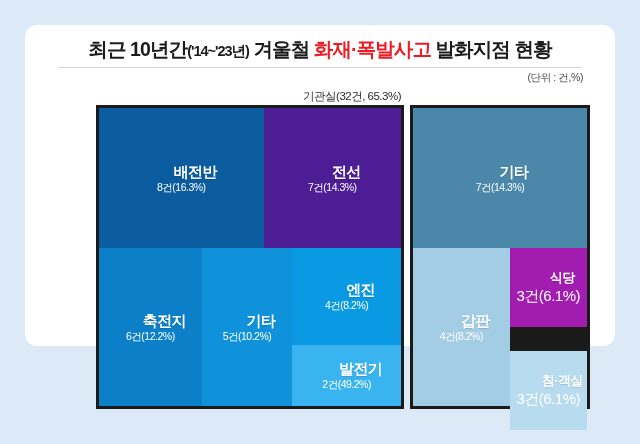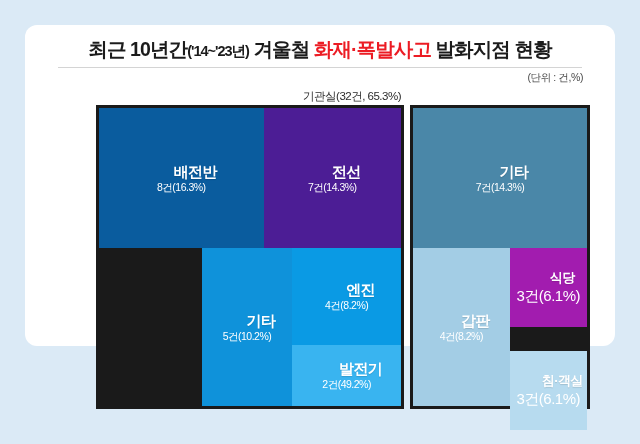--- a/index.html
+++ b/index.html
@@ -149,20 +149,24 @@
     <div class="panel left">
       <div class="inner">
         <div class="cell" style="left:0;top:0;width:54.5%;height:47%;background:#0a5c9e;">
           <div class="c-name">배전반</div>
           <div class="c-val">8건(16.3%)</div>
         </div>
         <div class="cell" style="left:54.5%;top:0;width:45.5%;height:47%;background:#4c1d95;">
           <div class="c-name">전선</div>
           <div class="c-val">7건(14.3%)</div>
         </div>
+        <div class="cell" style="left:0;top:47%;width:34%;height:53%;background:#0b80c8;">
+          <div class="c-name">축전지</div>
+          <div class="c-val">6건(12.2%)</div>
+        </div>
         <div class="cell" style="left:34%;top:47%;width:30%;height:53%;background:#0f92da;">
           <div class="c-name">기타</div>
           <div class="c-val">5건(10.2%)</div>
         </div>
         <div class="cell" style="left:64%;top:47%;width:36%;height:32.5%;background:#0a9ae4;">
           <div class="c-name">엔진</div>
           <div class="c-val">4건(8.2%)</div>
         </div>
         <div class="cell" style="left:64%;top:79.5%;width:36%;height:20.5%;background:#39b4f0;">
           <div class="c-name">발전기</div>

